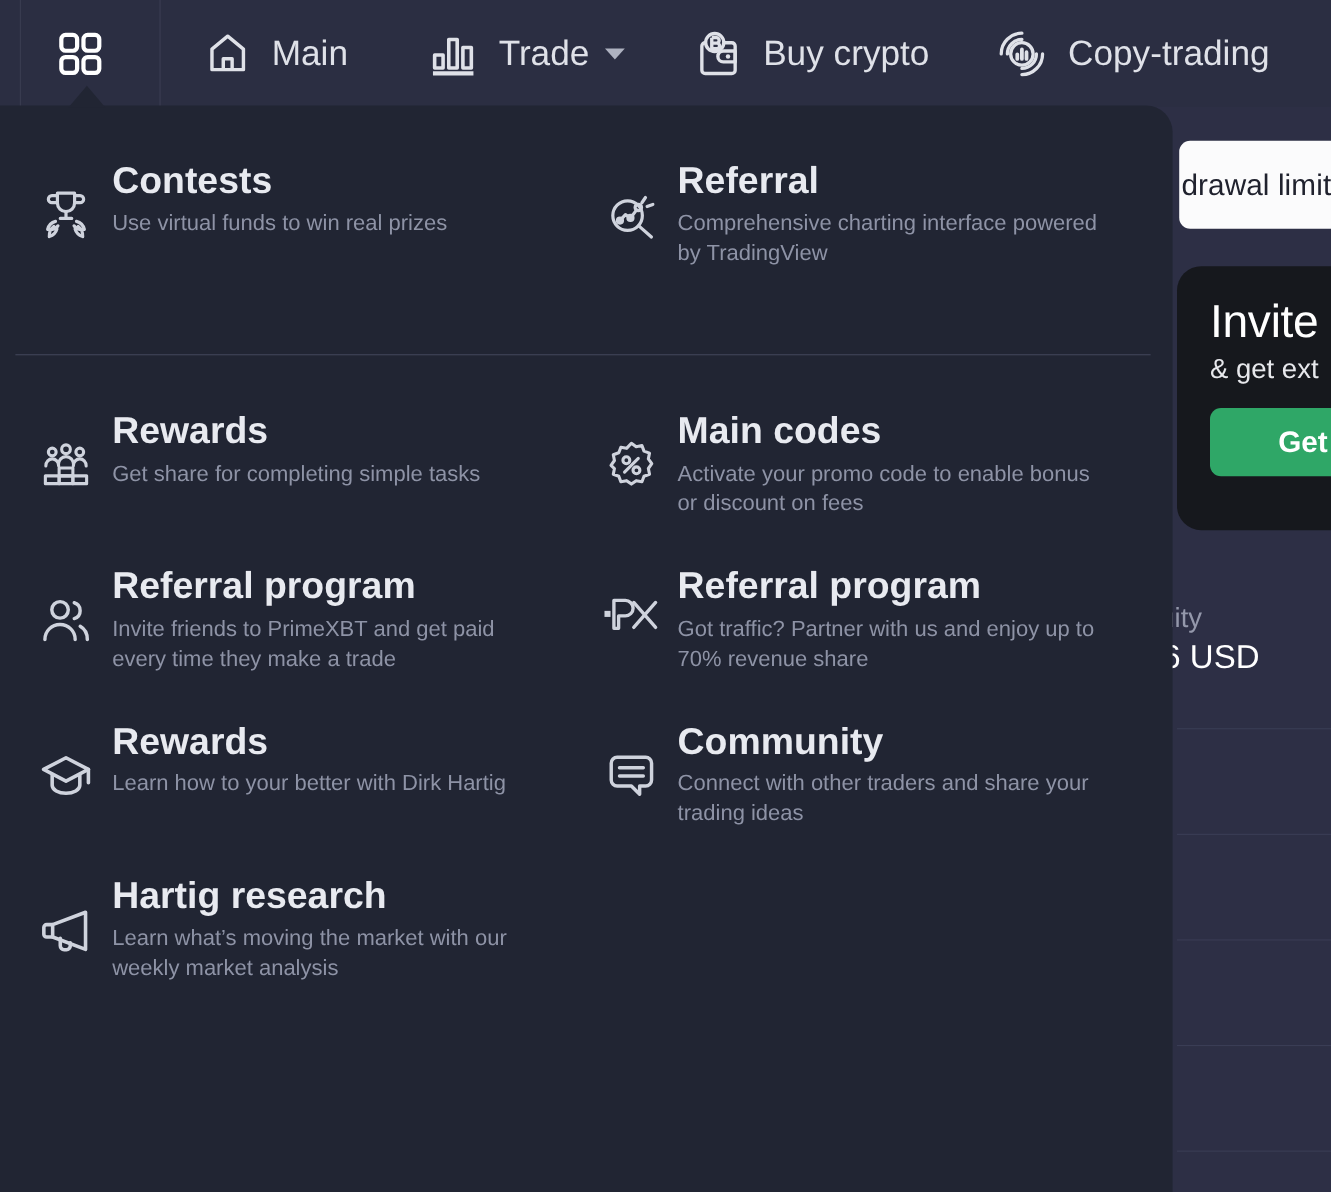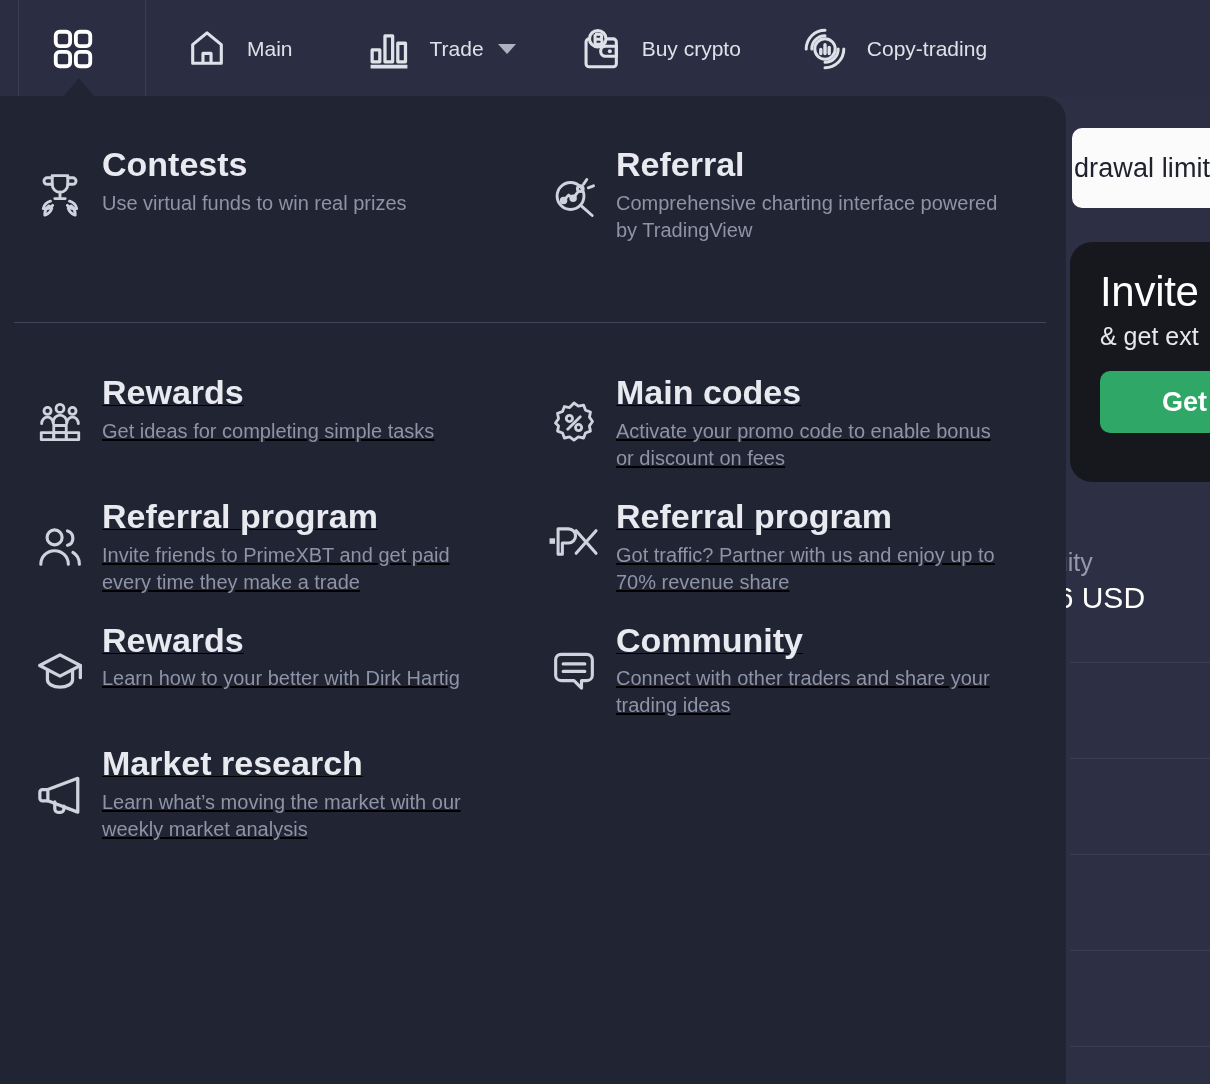--- a/index.html
+++ b/index.html
@@ -61,21 +61,21 @@
   .header .divider-v {
     position: absolute; top: 0; width: 1px; height: 97px; background: #3a3d52;
   }
   .header-inner { position: absolute; inset: 0; display: flex; align-items: center; }
 
   .nav-item {
     display: flex; align-items: center; height: 97px; cursor: default;
     color: #d2d5de;
   }
   .nav-item .nav-label {
-    font-size: 21px; color: #dfe1e8; margin-left: 18px; white-space: nowrap;
+    font-size: 32px; color: #dfe1e8; margin-left: 18px; white-space: nowrap;
   }
   .nav-icon { display: flex; align-items: center; justify-content: center; }
   .caret {
     width: 0; height: 0; margin-left: 14px;
     border-left: 9px solid transparent; border-right: 9px solid transparent;
     border-top: 10px solid #aeb2c0;
   }
 
   
   .active-pointer {
@@ -256,40 +256,40 @@
           <span class="mi-text">
             <span class="mi-title">Referral</span>
             <span class="mi-desc" style="display:block">Comprehensive charting interface powered by TradingView</span>
           </span>
         </div>
       </div>
       <div class="section-divider" style="top:226px; left:-4px;"></div>
     </div>
 
     <div class="menu-section" style="padding-top:50px;">
-      <div class="menu-grid" style="row-gap:24px;text-decoration:underline;">
+      <div class="menu-grid" style="row-gap:41px;">
 
         <div class="menu-item">
           <span class="mi-icon">
             <svg width="50" height="50" viewBox="0 0 24 24" fill="none" stroke="#cfd3dd" stroke-width="1.35" stroke-linecap="round" stroke-linejoin="round">
               <circle cx="6" cy="6.2" r="1.7"></circle>
               <circle cx="12" cy="5" r="1.9"></circle>
               <circle cx="18" cy="6.2" r="1.7"></circle>
               <path d="M3.2 12.3c0-1.8 1.3-3.1 2.8-3.1s2.8 1.3 2.8 3.1"></path>
               <path d="M8.7 11.7c0-2 1.5-3.5 3.3-3.5s3.3 1.5 3.3 3.5"></path>
               <path d="M15.2 12.3c0-1.8 1.3-3.1 2.8-3.1s2.8 1.3 2.8 3.1"></path>
               <rect x="9" y="13.2" width="6" height="3.4"></rect>
               <rect x="3" y="16.6" width="6" height="3.4"></rect>
               <rect x="9" y="16.6" width="6" height="3.4"></rect>
               <rect x="15" y="16.6" width="6" height="3.4"></rect>
             </svg>
           </span>
           <span class="mi-text">
             <span class="mi-title">Rewards</span>
-            <span class="mi-desc" style="display:block; max-width:345px">Get ideas for completing simple tasks</span>
+            <span class="mi-desc" style="display:block; max-width:345px">Get share for completing simple tasks</span>
           </span>
         </div>
 
         <div class="menu-item col-right">
           <span class="mi-icon">
             <svg width="50" height="50" viewBox="0 0 24 24" fill="none" stroke="#cfd3dd" stroke-width="1.35" stroke-linecap="round" stroke-linejoin="round">
               <path d="M12 2.4l2.1 1.5 2.5-.5.9 2.4 2.4.9-.5 2.5 1.5 2.1-1.5 2.1.5 2.5-2.4.9-.9 2.4-2.5-.5-2.1 1.5-2.1-1.5-2.5.5-.9-2.4-2.4-.9.5-2.5L3.1 12l1.5-2.1-.5-2.5 2.4-.9.9-2.4 2.5.5z"></path>
               <circle cx="9.8" cy="9.8" r="1.5"></circle>
               <circle cx="14.2" cy="14.2" r="1.5"></circle>
               <path d="M15 9 9 15"></path>
@@ -359,21 +359,21 @@
 
         <div class="menu-item">
           <span class="mi-icon">
             <svg width="52" height="52" viewBox="0 0 24 24" fill="none" stroke="#cfd3dd" stroke-width="1.5" stroke-linecap="round" stroke-linejoin="round">
               <path d="M20.2 4.3 6.4 9.5v5.2l13.8 5.2z"></path>
               <path d="M6.4 9.5H3.9a1.2 1.2 0 0 0-1.2 1.2v2.8a1.2 1.2 0 0 0 1.2 1.2h2.5"></path>
               <path d="M9.6 15.2v3.2a1.6 1.6 0 0 0 1.6 1.6h1a1.6 1.6 0 0 0 1.6-1.6v-1.3"></path>
             </svg>
           </span>
           <span class="mi-text">
-            <span class="mi-title">Market research</span>
+            <span class="mi-title">Hartig research</span>
             <span class="mi-desc" style="display:block; max-width:360px">Learn what’s moving the market with our weekly market analysis</span>
           </span>
         </div>
 
       </div>
     </div>
   </div>
 
 </div>
 

